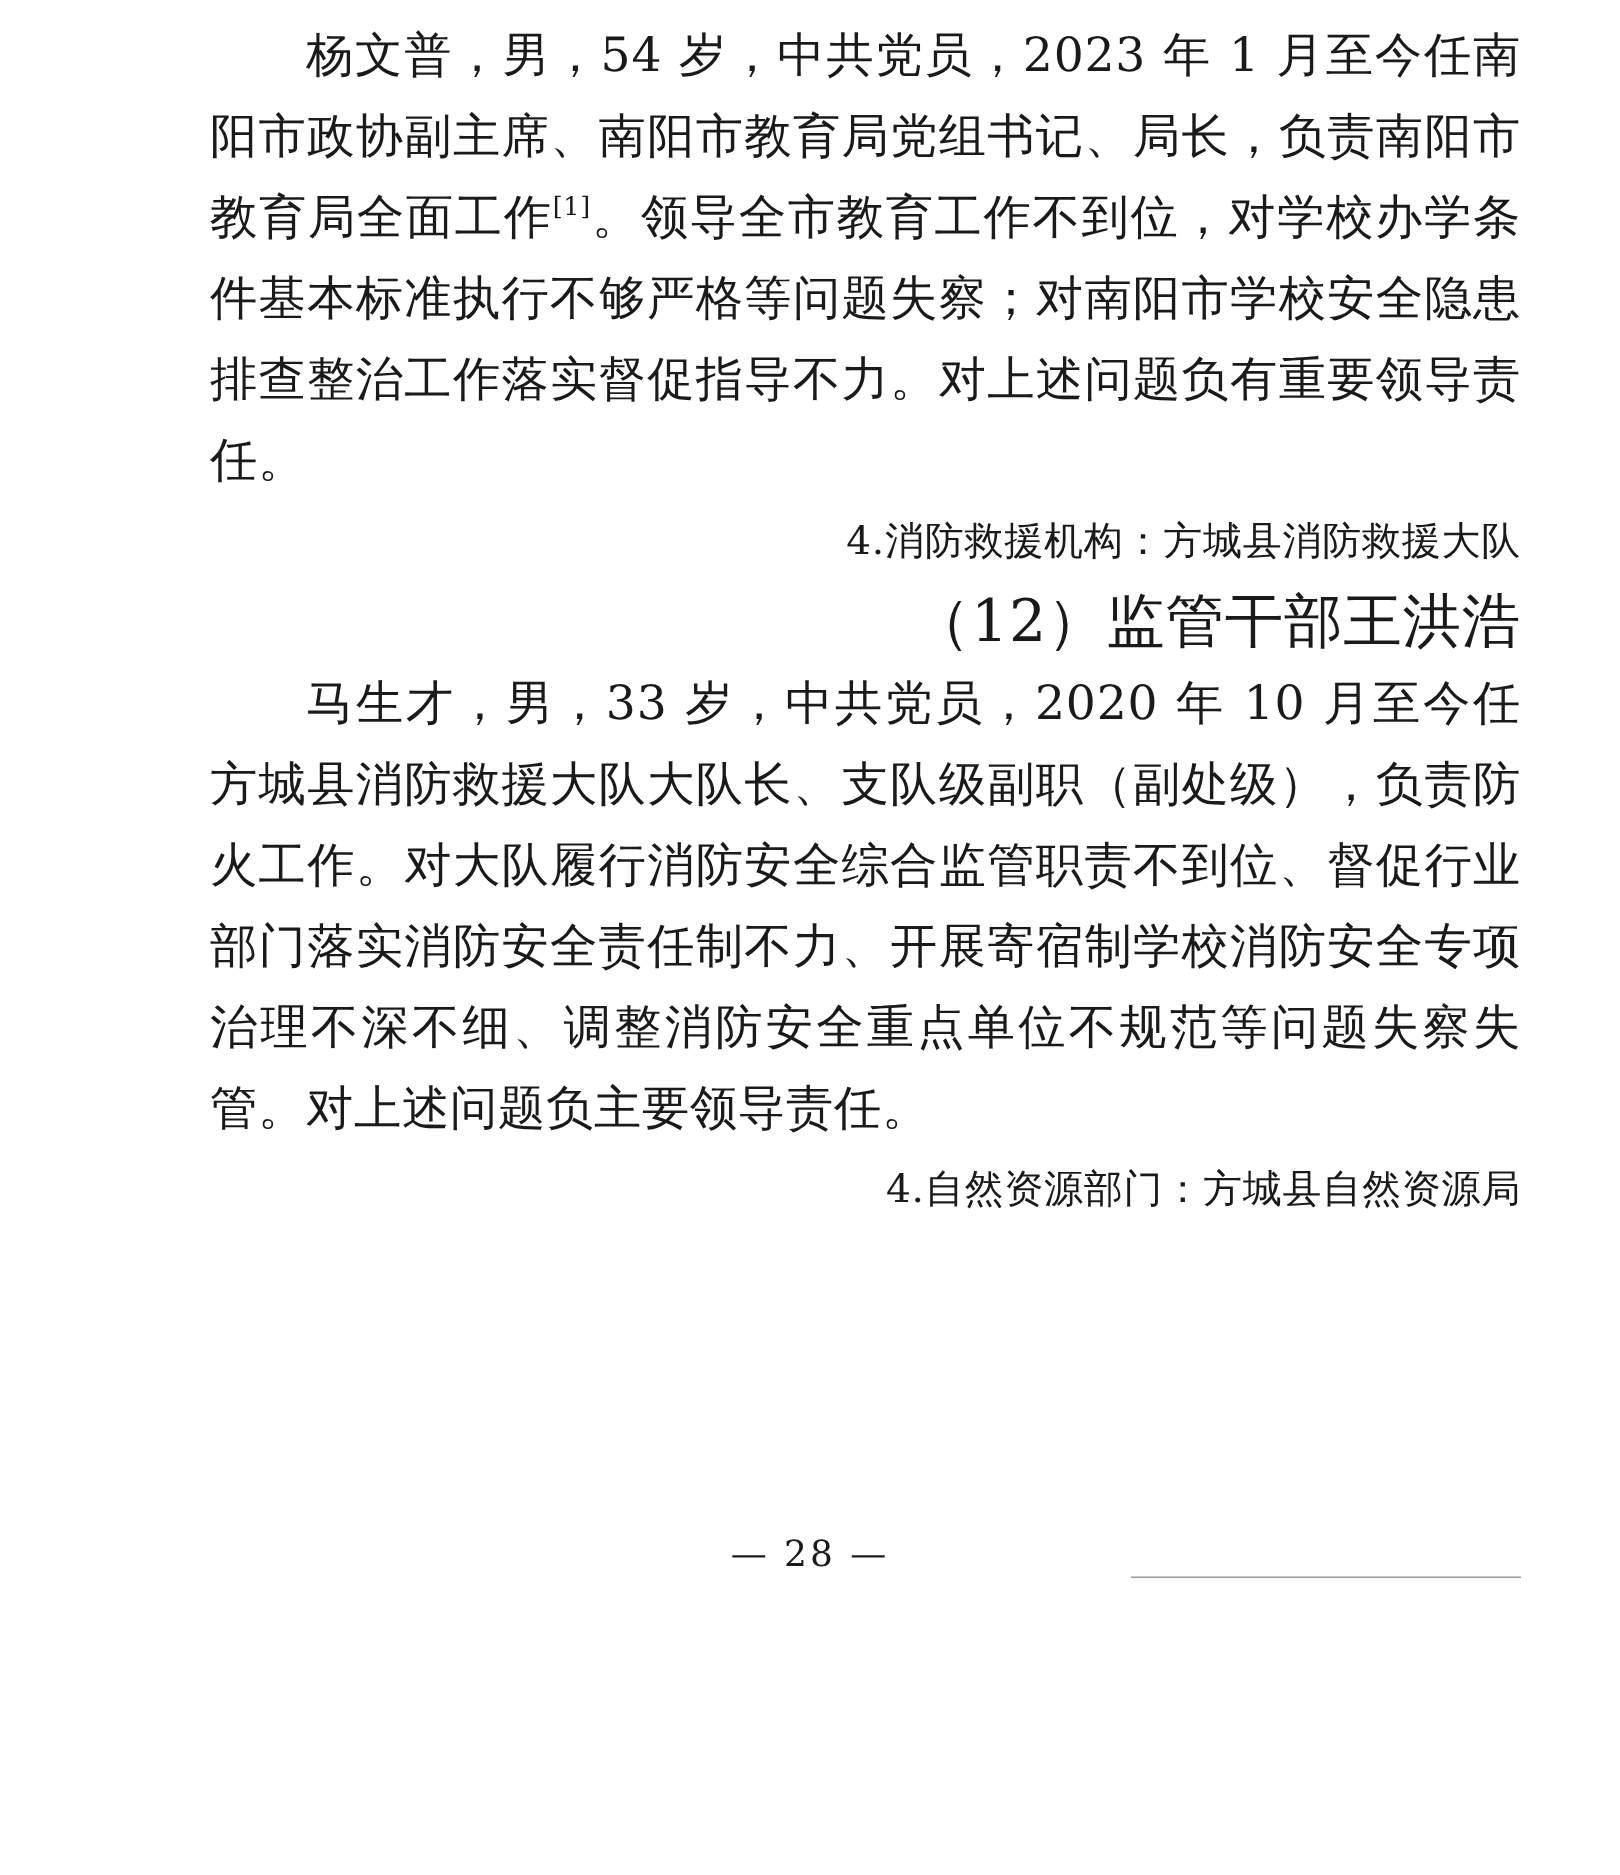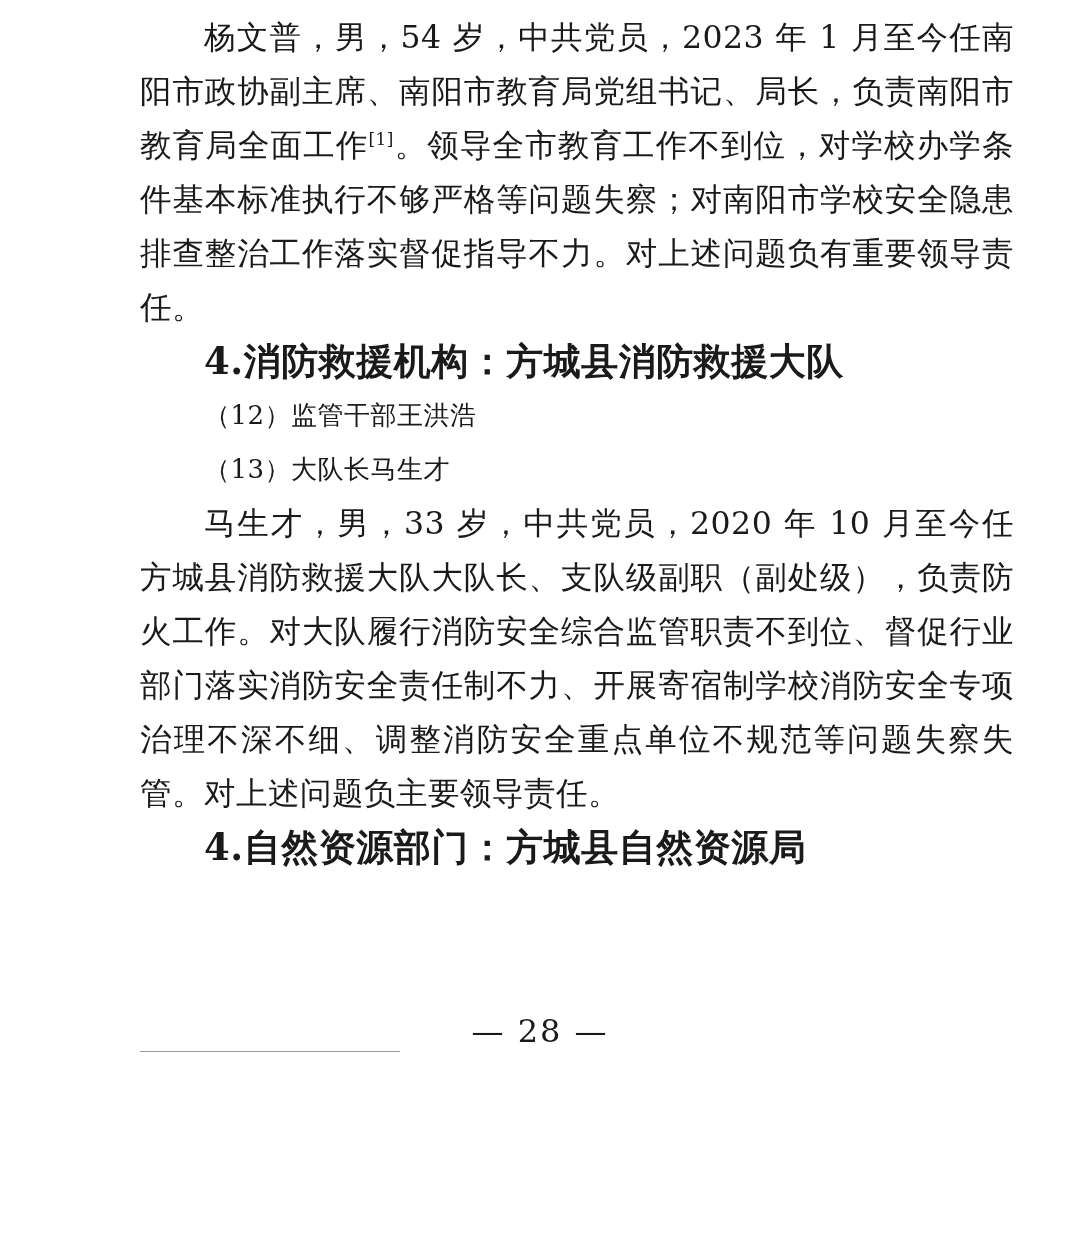--- a/index.html
+++ b/index.html
@@ -16,43 +16,44 @@
     overflow: hidden;
   }
   .page {
     width: 1080px;
     height: 1068px;
     box-sizing: border-box;
     padding: 0 66px 0 140px;
     position: relative;
     display: flex;
     flex-direction: column;
+    align-items: flex-end;
   }
   .body-text {
     font-size: 31.5px;
     line-height: 54px;
     text-align: justify;
     text-justify: inter-ideograph;
     letter-spacing: 0.5px;
     margin: 0;
     text-indent: 0;
   }
   .para {
     text-indent: 64px;
   }
   .heading {
-    font-size: 37px;
+    font-size: 26px;
     line-height: 54px;
-    font-weight: bold;
+    font-weight: normal;
     margin: 0;
     text-indent: 64px;
     letter-spacing: 0.5px;
   }
   .subitem {
-    font-size: 26px;
+    font-size: 39px;
     line-height: 54px;
     margin: 0;
     text-indent: 64px;
     letter-spacing: 0.5px;
   }
   sup.fn {
     font-size: 17px;
     vertical-align: super;
     line-height: 0;
   }
@@ -65,41 +66,40 @@
     height: 1px;
     background: #9a9a9a;
     margin: 0 0 10px 0;
   }
   .page-number {
     position: absolute;
     left: 0;
     right: 0;
     bottom: 18px;
     text-align: center;
-    font-size: 32px;
+    font-size: 24px;
     letter-spacing: 2px;
     color: #1a1a1a;
   }
   .spacer-top { height: 10px; }
 </style>
 </head>
 <body>
 
 <div class="page">
 
   <div class="spacer-top"></div>
 
   <p class="body-text para"><span>杨文普，男，54 岁，中共党员，2023 年 1 月至今任南阳市政协副主席、南阳市教育局党组书记、局长，负责南阳市教育局全面工作</span><sup class="fn">[1]</sup><span>。领导全市教育工作不到位，对学校办学条件基本标准执行不够严格等问题失察；对南阳市学校安全隐患排查整治工作落实督促指导不力。对上述问题负有重要领导责任。</span></p>
 
   <p class="heading">4.消防救援机构：方城县消防救援大队</p>
 
   <p class="subitem">（12）监管干部王洪浩</p>
 
 
-  <p class="subitem">（13）大队长马生才</p>
 
   <p class="body-text para">马生才，男，33 岁，中共党员，2020 年 10 月至今任方城县消防救援大队大队长、支队级副职（副处级），负责防火工作。对大队履行消防安全综合监管职责不到位、督促行业部门落实消防安全责任制不力、开展寄宿制学校消防安全专项治理不深不细、调整消防安全重点单位不规范等问题失察失管。对上述问题负主要领导责任。</p>
 
   <p class="heading">4.自然资源部门：方城县自然资源局</p>
 
 
   <div class="footnote-zone">
     <div class="footnote-rule"></div>
 
   </div>

